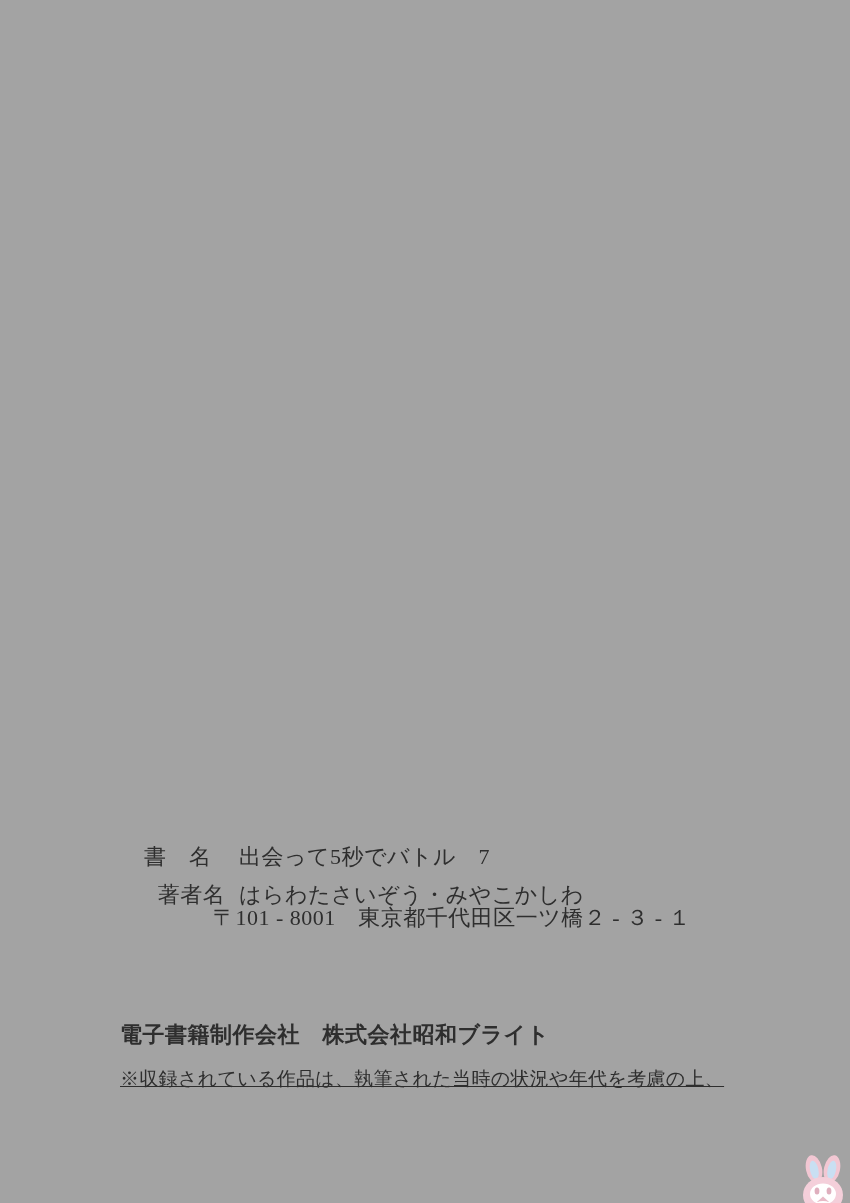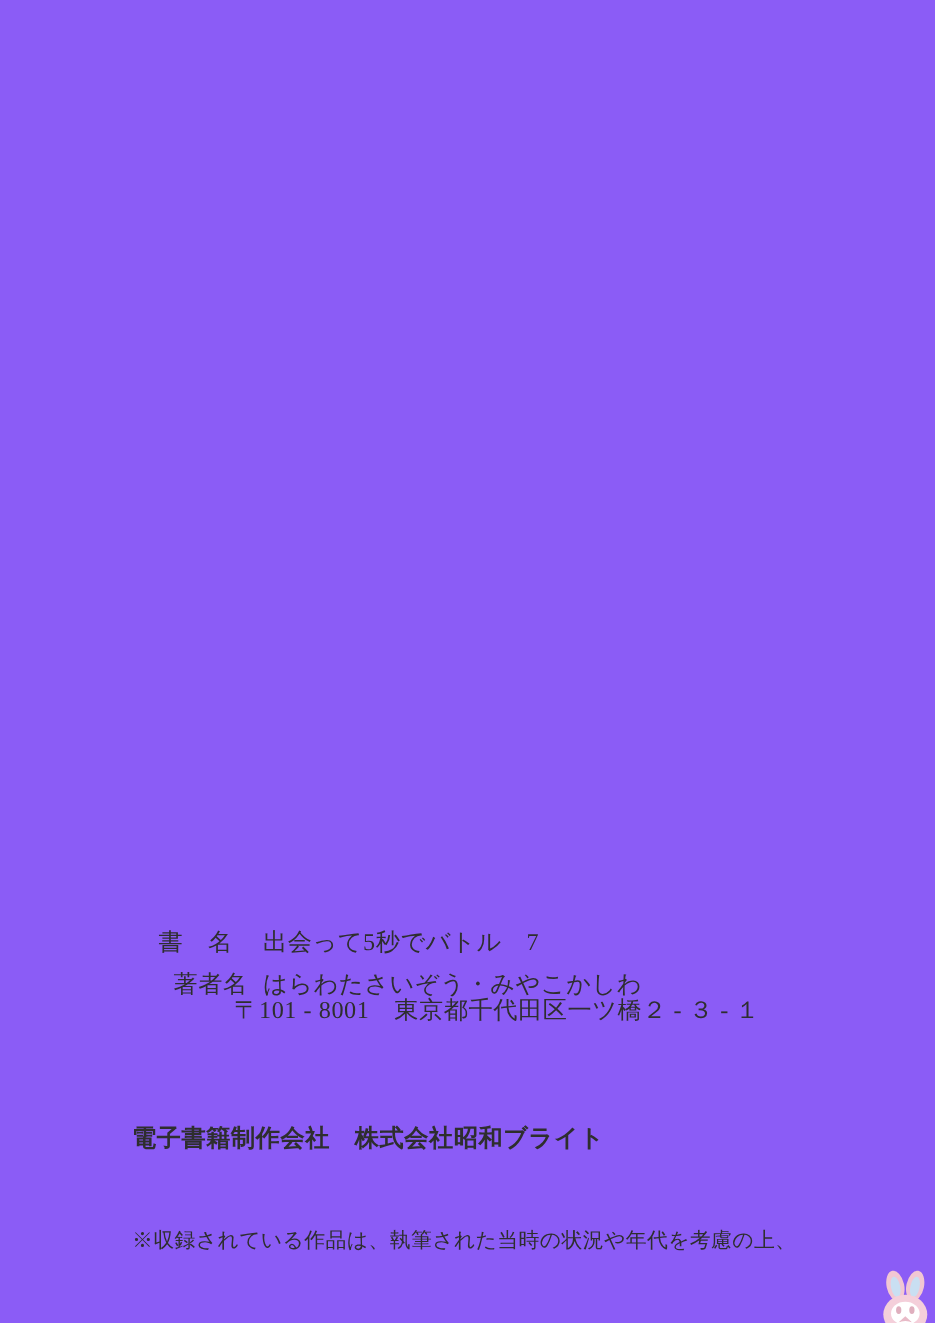--- a/index.html
+++ b/index.html
@@ -5,21 +5,21 @@
   html, body {
     margin: 0;
     padding: 0;
     background: #e9e9e9;
   }
   .page {
     position: relative;
     width: 850px;
     height: 1203px;
     margin: 0 auto;
-    background: #8b5cf6;
+    background: #a3a3a3;
     overflow: hidden;
     font-family: "Liberation Serif", "DejaVu Serif", serif;
     color: #2e2e2e;
   }
   .line {
     position: absolute;
     left: 120px;
     white-space: pre;
     font-size: 22px;
     line-height: 28px;
@@ -61,21 +61,21 @@
 
   <div class="line" style="top: 853px; text-align: center;">
     <span class="row-label">著者名</span><span class="row-value">はらわたさいぞう・みやこかしわ</span>
   </div>
 
 
   <div class="line address" style="top: 904px;">〒101 - 8001　東京都千代田区一ツ橋２ - ３ - １</div>
 
   <div class="line" style="top: 1021px; font-weight: bold;">電子書籍制作会社　株式会社昭和ブライト</div>
 
-  <div class="line note" style="top: 1116px;">※収録されている作品は、執筆された当時の状況や年代を考慮の上、</div>
+  <div class="line note" style="top: 1066px; text-decoration: underline;">※収録されている作品は、執筆された当時の状況や年代を考慮の上、</div>
 
   <svg class="rabbit" viewBox="0 0 52 58" aria-hidden="true">
 
     <g transform="rotate(-12 17 15)">
       <ellipse cx="17" cy="15" rx="8" ry="14" fill="#f2c7d3"></ellipse>
       <ellipse cx="17" cy="16" rx="4.2" ry="9.5" fill="#c9dff2"></ellipse>
     </g>
 
     <g transform="rotate(12 35 15)">
       <ellipse cx="35" cy="15" rx="8" ry="14" fill="#f2c7d3"></ellipse>

